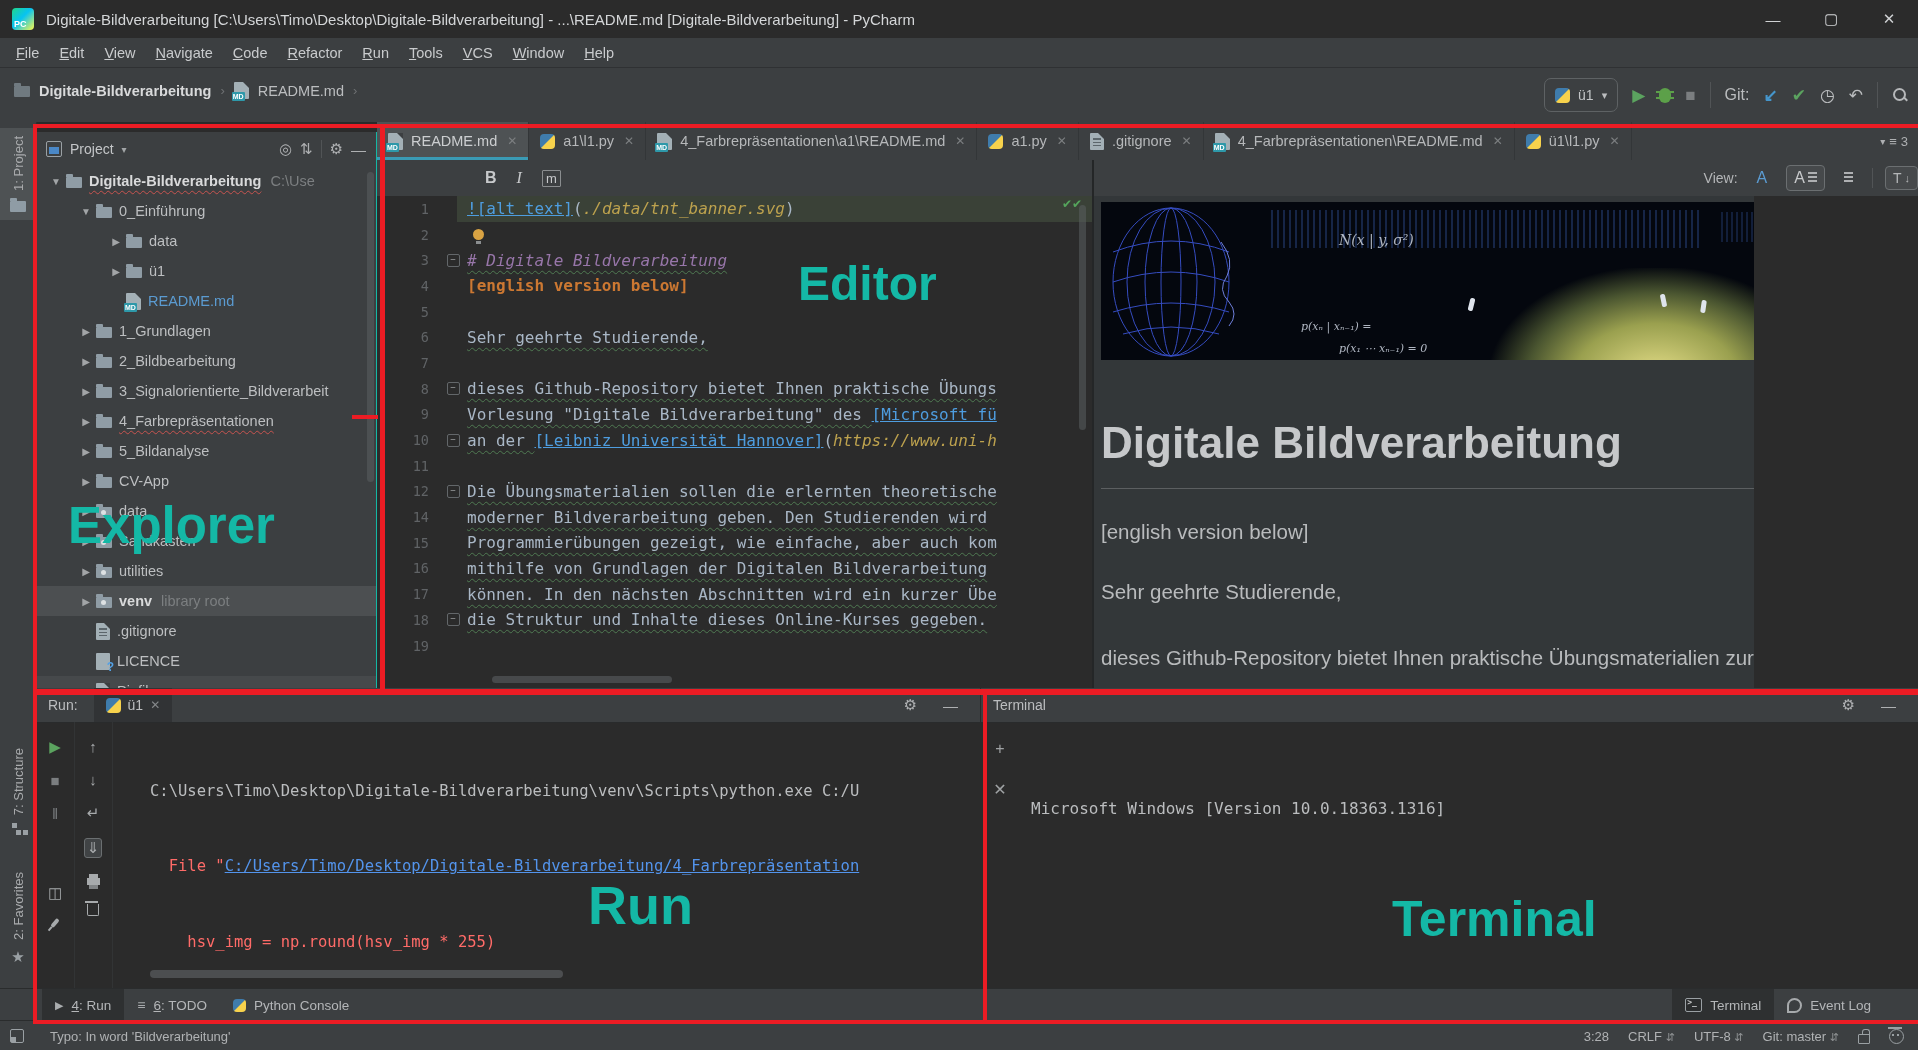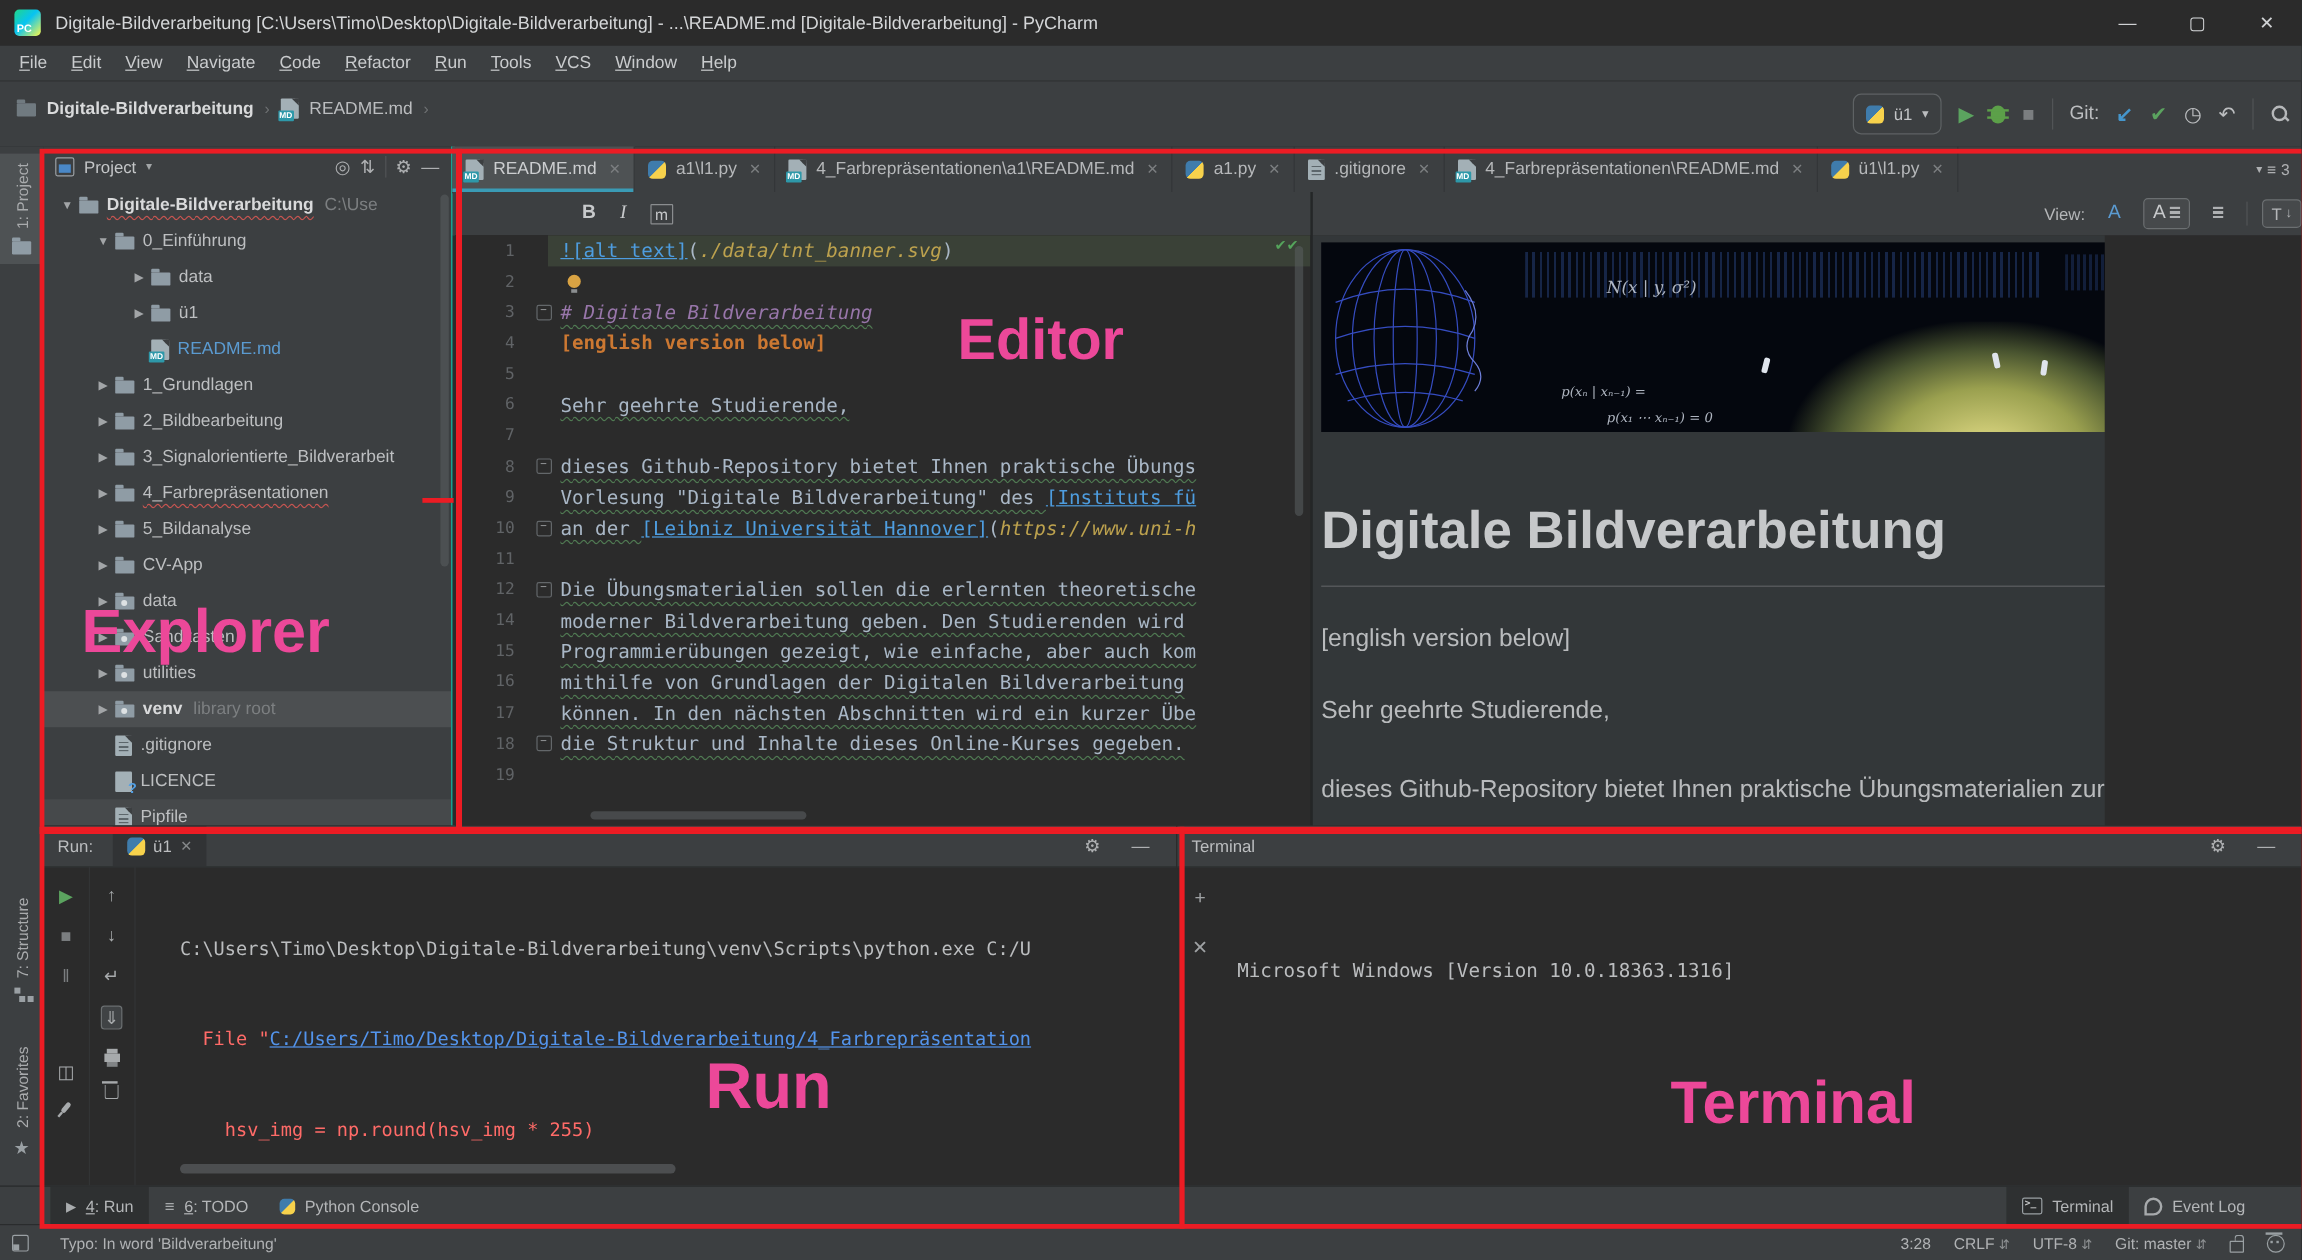--- a/index.html
+++ b/index.html
@@ -51,21 +51,21 @@
   .ic-search::after{content:"";position:absolute;left:11px;top:11px;width:5px;height:2px;background:#b6b8ba;transform:rotate(45deg)}
   
   #lstripe{left:0;top:122px;width:36px;height:866px;background:#3c3f41;border-right:1px solid #2d2f30}
   .stripe-btn{position:absolute;left:0;width:36px;display:flex;flex-direction:column;align-items:center;gap:8px;padding:8px 0}
   .stripe-btn.active{background:#4e5254}
   .vlabel{writing-mode:vertical-rl;transform:rotate(180deg);font-size:13px;color:#a9abad;white-space:nowrap}
   .ic-structure{width:13px;height:13px;position:relative}
   .ic-structure::before{content:"";position:absolute;left:0;top:0;width:5px;height:5px;background:#9aa0a4}
   .ic-structure::after{content:"";position:absolute;left:4px;top:7px;width:5px;height:5px;background:#9aa0a4;box-shadow:7px 0 0 #9aa0a4}
   
-  #project{left:36px;top:122px;width:340px;height:566px;background:#3c3f41;border-right:3px solid #14b8a6;overflow:hidden}
+  #project{left:36px;top:132px;width:340px;height:566px;background:#3c3f41;border-right:1px solid #14b8a6;overflow:hidden}
   #project-header{height:34px;display:flex;align-items:center;gap:8px;padding:0 10px;font-size:14px;color:#c4c6c8}
   .ic-project{width:14px;height:14px;border:1px solid #9aa0a4;border-radius:2px;position:relative}
   .ic-project::after{content:"";position:absolute;left:2px;top:5px;right:2px;bottom:2px;background:#4a88c7}
   #project-header .spacer{flex:1}
   .hdr-ic{color:#aeb0b2;font-size:15px}
   #tree{position:absolute;left:0;top:34px;right:0;bottom:0;overflow:hidden}
   .trow{height:30px;display:flex;align-items:center;font-size:14.5px;color:#bdbfc1;white-space:nowrap}
   .trow .arrow{width:20px;flex:none;text-align:center;font-size:10px;color:#a2a5a7}
   .trow .licon{margin-right:7px}
   .lv0{padding-left:10px}.lv1{padding-left:40px}.lv2{padding-left:70px}
@@ -169,21 +169,21 @@
   #status-msg{margin-left:26px}
   #status-right{margin-left:auto;display:flex;align-items:flex-end;gap:19px;padding-right:14px}
   .spin{font-size:11px;color:#8e9193}
   .ic-lock{width:10px;height:8px;border:1.5px solid #9aa0a3;border-radius:1px;position:relative;margin-top:5px}
   .ic-lock::before{content:"";position:absolute;left:3px;top:-6px;width:6px;height:5px;border:1.5px solid #9aa0a3;border-bottom:none;border-radius:3px 3px 0 0}
   .ic-face{width:13px;height:13px;border:1.5px solid #9aa0a3;border-radius:50%;position:relative}
   .ic-face::before{content:"";position:absolute;left:2px;top:4px;width:2px;height:2px;background:#9aa0a3;box-shadow:5px 0 0 #9aa0a3}
   .ic-face::after{content:"";position:absolute;left:-2px;top:-3px;width:14px;height:2px;background:#9aa0a3}
   
   .redbox{position:absolute;border:4px solid #ec1c24;pointer-events:none;z-index:50}
-  .redlabel{position:absolute;color:#ec4899;font-weight:bold;z-index:51;pointer-events:none;font-family:"Liberation Sans",sans-serif}
+  .redlabel{position:absolute;color:#14b8a6;font-weight:bold;z-index:51;pointer-events:none;font-family:"Liberation Sans",sans-serif}
   #red-tick{position:absolute;left:352px;top:415px;width:26px;height:4px;background:#ec1c24;z-index:52}
 </style>
 </head>
 <body>
 
 <div id="titlebar" class="abs">
   <div class="app-icon">
       <b>PC</b>
     </div>
   <span id="title-text">Digitale-Bildverarbeitung [C:\Users\Timo\Desktop\Digitale-Bildverarbeitung] - ...\README.md [Digitale-Bildverarbeitung] - PyCharm</span>
@@ -466,21 +466,21 @@
   <div class="eline">
       <span class="lnum">8</span>
       <span class="fold">
         <span class="fbox">−</span>
       </span>
       <span class="code"><span class="sp">dieses Github-Repository bietet Ihnen praktische Übungs</span></span>
     </div>
   <div class="eline">
       <span class="lnum">9</span>
       <span class="fold"></span>
-      <span class="code"><span class="sp">Vorlesung "Digitale Bildverarbeitung" des </span><span class="lk">[Instituts fü</span></span>
+      <span class="code"><span class="sp">Vorlesung "Digitale Bildverarbeitung" des </span><span class="lk">[Microsoft fü</span></span>
     </div>
   <div class="eline">
       <span class="lnum">10</span>
       <span class="fold">
         <span class="fbox">−</span>
       </span>
       <span class="code"><span class="sp">an der </span><span class="lk">[Leibniz Universität Hannover]</span><span>(</span><span class="gold">https://www.uni-h</span></span>
     </div>
   <div class="eline">
       <span class="lnum">11</span>

